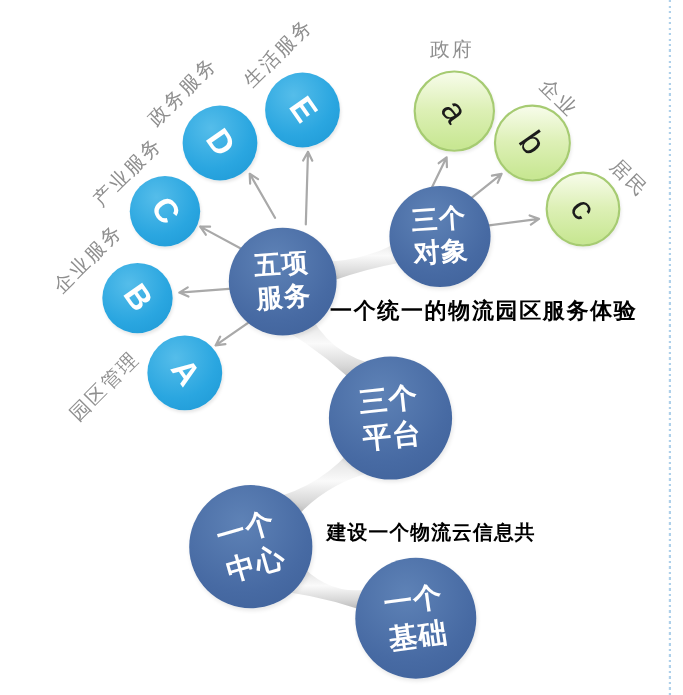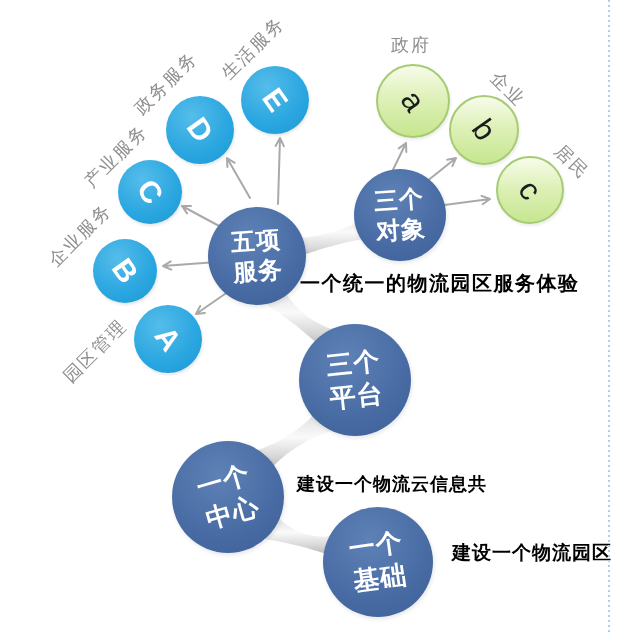--- a/index.html
+++ b/index.html
@@ -154,17 +154,16 @@
   <div class="side-label flat" style="left:411px;top:45px;text-align:center;">政府</div>
   <div class="side-label cw" style="left:508px;top:89px;">企业</div>
   <div class="side-label cw" style="left:572px;top:162px;">居民</div>
 
   <div class="desc" style="left:300px;top:273px;font-size:20px;letter-spacing:1.5px;">一个统一的物流园区服务体验</div>
 
 
   <div class="desc" style="left:297px;top:474px;font-size:18px;">建设一个物流云信息共</div>
 
   <div class="desc" style="left:452px;top:542px;">
-    <div>建设一个物流园区</div>
   </div>
 
   <div class="page-border" style="left:608px;top:0;height:632px;"></div>
 </div>
 
 </body></html>

